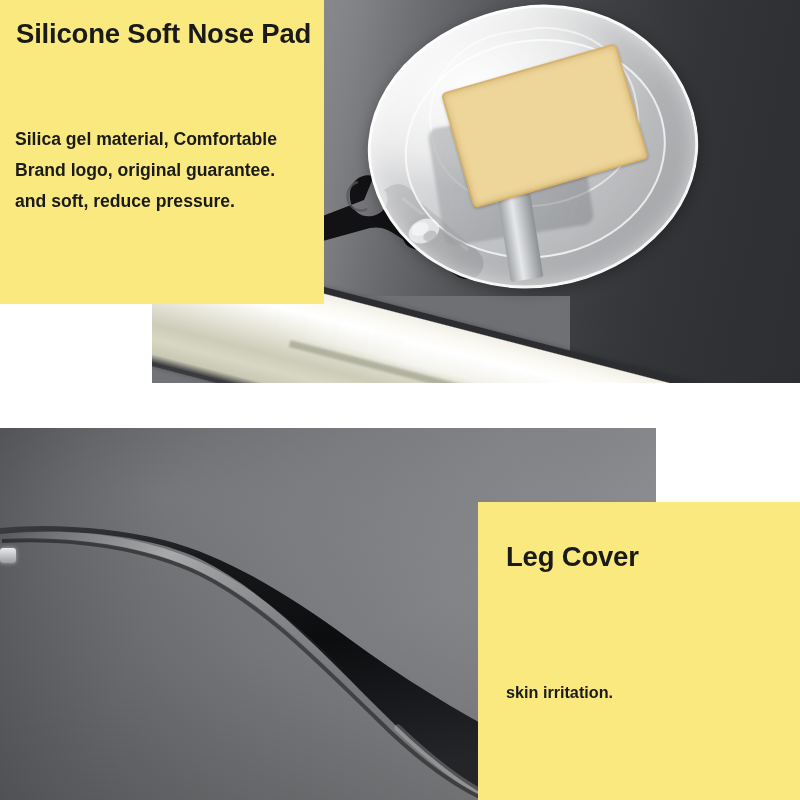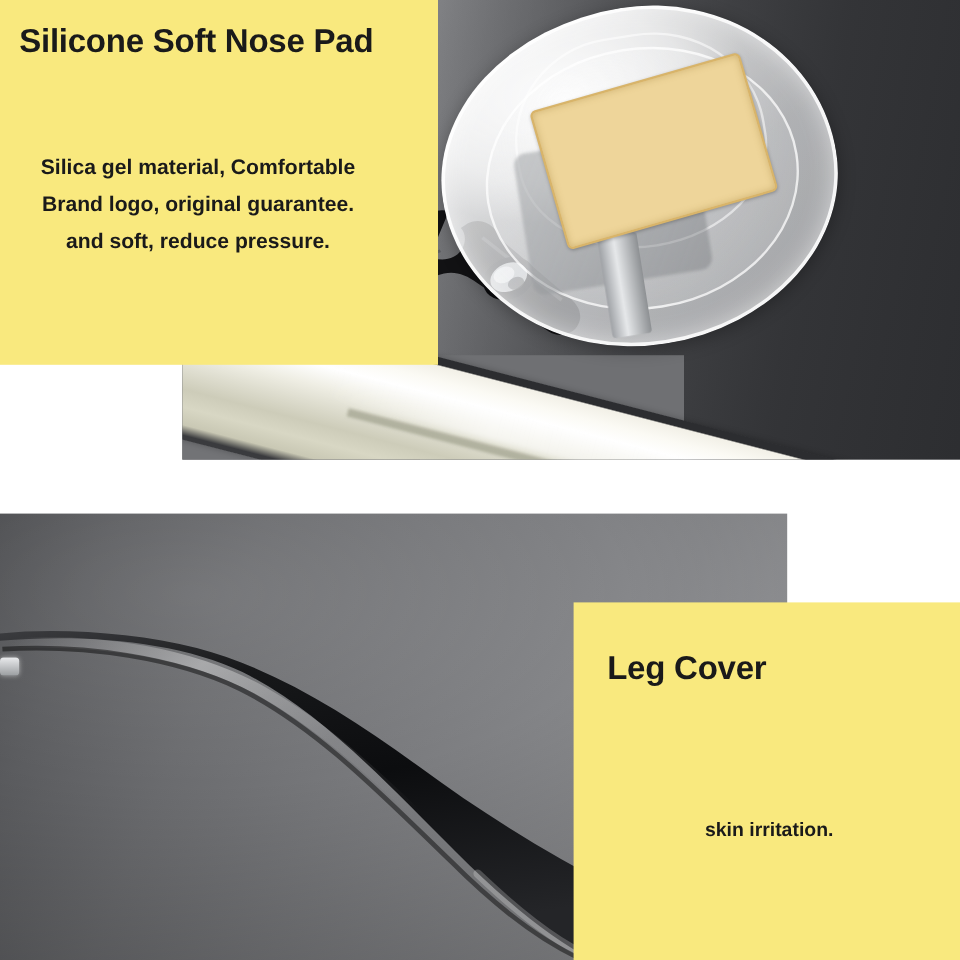--- a/index.html
+++ b/index.html
@@ -191,21 +191,21 @@
     box-shadow: 0 0 4px rgba(255,255,255,0.5);
   }
 
   
   .panel {
     position: absolute;
     background: #f9e97e;
   }
   .panel-nosepad {
     left: 0; top: 0;
-    width: 324px; height: 304px; padding-left: 41px;
+    width: 324px; height: 304px;
   }
   .panel-legcover {
     left: 478px; top: 502px;
     width: 322px; height: 304px;
   }
   .panel-title {
     position: absolute;
     color: #1a1a1a;
     font-weight: bold;
     letter-spacing: -0.2px;
@@ -224,21 +224,21 @@
     font-size: 17.6px;
     line-height: 31px;
     width: 300px;
   }
   .panel-body.lc {
     left: 28px; top: 177px;
     font-size: 16.2px;
     line-height: 27px;
     width: 270px;
   }
-  .panel-body .line { display: block; white-space: nowrap; text-align: center; }
+  .panel-body .line { display: block; white-space: nowrap; }
 </style>
 </head>
 <body>
 
 <div class="page">
 
   <div class="section-top">
 
     <div class="photo-nosepad">
       <div class="np-darkfield"></div>

